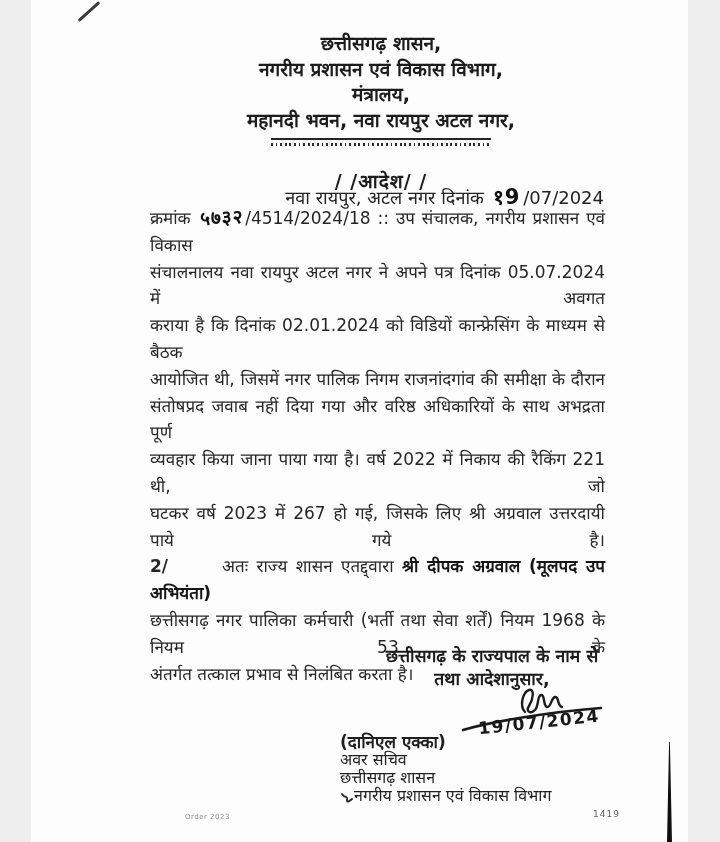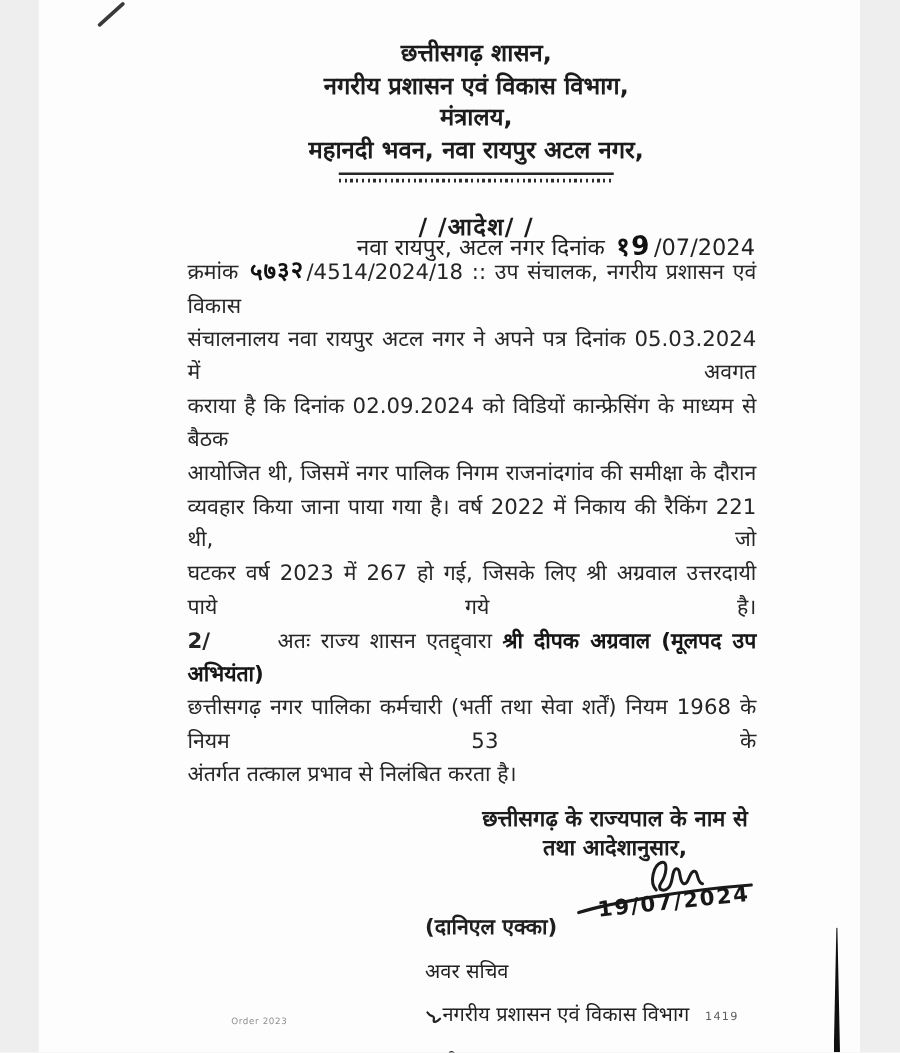--- a/index.html
+++ b/index.html
@@ -69,29 +69,29 @@
   .sig-date{
     position:absolute;left:447px;top:712px;
     font-size:17px;font-weight:600;color:#171717;
     transform:rotate(-6deg);letter-spacing:1.5px;white-space:nowrap;
   }
   .sig-block{
     position:absolute;top:734px;left:309px;width:300px;
     text-align:left;color:#1f1f1f;
   }
   .sig-block .sname{font-size:17px;font-weight:700;line-height:17px;}
-  .sig-block .sline{font-size:16px;line-height:16.8px;margin-top:18px;}
+  .sig-block .sline{font-size:16px;line-height:16.8px;margin-top:1px;}
   .pen-mark{display:inline-block;vertical-align:-3px;margin-right:1px;}
   
   .footer-left{
     position:absolute;left:127px;top:813px;
     font-size:7px;color:#909090;letter-spacing:0.5px;margin-left:27px;
   }
   .footer-right{
-    position:absolute;left:533px;top:809px;
+    position:absolute;left:562px;top:809px;
     font-size:9px;color:#5d5d5d;letter-spacing:1px;
   }
   
   .scan-line{
     position:absolute;left:636px;top:742px;width:5px;height:100px;
     background:#101010;
     clip-path:polygon(42% 0,58% 0,100% 100%,0 100%);
   }
 </style>
 </head>
@@ -111,23 +111,24 @@
       <div class="dots"></div>
     </div>
     <div class="order-title">/ /आदेश/ /</div>
   </div>
 
   <div class="date-line"><span>नवा रायपुर, अटल नगर दिनांक </span><span class="hw hw-day">१9</span><span>/07/2024</span></div>
 
   <div class="body-block">
 
     <div class="jl"><span>क्रमांक </span><span class="hw hw-num">५७३२</span><span>/4514/2024/18 :: उप संचालक, नगरीय प्रशासन एवं विकास</span></div>
-    <div class="jl">संचालनालय नवा रायपुर अटल नगर ने अपने पत्र दिनांक 05.03.2024 में अवगत</div>
-    <div class="jl">कराया है कि दिनांक 02.09.2024 को विडियों कान्फ्रेसिंग के माध्यम से बैठक</div>
+    <div class="jl">संचालनालय नवा रायपुर अटल नगर ने अपने पत्र दिनांक 05.07.2024 में अवगत</div>
+    <div class="jl">कराया है कि दिनांक 02.01.2024 को विडियों कान्फ्रेसिंग के माध्यम से बैठक</div>
     <div class="jl">आयोजित थी, जिसमें नगर पालिक निगम राजनांदगांव की समीक्षा के दौरान</div>
+    <div class="jl">संतोषप्रद जवाब नहीं दिया गया और वरिष्ठ अधिकारियों के साथ अभद्रता पूर्ण</div>
     <div class="jl">व्यवहार किया जाना पाया गया है। वर्ष 2022 में निकाय की रैकिंग 221 थी, जो</div>
     <div class="jl">घटकर वर्ष 2023 में 267 हो गई, जिसके लिए श्री अग्रवाल उत्तरदायी पाये गये है।</div>
 
     <div class="jl"><span class="para-num">2/</span><span class="gap"></span><span>अतः राज्य शासन एतद्द्वारा </span><span class="b">श्री दीपक अग्रवाल (मूलपद उप अभियंता)</span></div>
     <div class="jl">छत्तीसगढ़ नगर पालिका कर्मचारी (भर्ती तथा सेवा शर्तें) नियम 1968 के नियम 53 के</div>
     <div class="pl">अंतर्गत तत्काल प्रभाव से निलंबित करता है।</div>
 
   </div>
 
   <div class="signoff">
@@ -137,24 +138,24 @@
 
   <svg class="sig-svg" width="150" height="52" viewBox="0 0 150 52">
     <path d="M66 26 C60 20, 64 6, 70 4 C76 2, 74 14, 70 20 C66 26, 72 28, 76 24 C80 20, 78 10, 82 9 C86 8, 84 20, 88 21 C92 22, 92 12, 96 11 C100 10, 98 20, 103 21" fill="none" stroke="#1b1b1b" stroke-width="2.4" stroke-linecap="round"></path>
     <path d="M4 44 C30 36, 90 26, 142 22" fill="none" stroke="#1b1b1b" stroke-width="2.6" stroke-linecap="round"></path>
   </svg>
   <div class="sig-date">19/07/2024</div>
 
   <div class="sig-block">
     <div class="sname">(दानिएल एक्का)</div>
     <div class="sline">अवर सचिव</div>
+    <div class="sline">छत्तीसगढ़ शासन</div>
     <div class="sline"><span class="pen-mark"><svg width="13" height="13" viewBox="0 0 13 13">
             <path d="M2 3 C5 8, 8 4, 7 9 C6.5 12, 10 10, 12 8" fill="none" stroke="#222" stroke-width="1.8" stroke-linecap="round"></path>
           </svg></span><span>नगरीय प्रशासन एवं विकास विभाग</span></div>
-    <div class="sline">छत्तीसगढ़ शासन</div>
   </div>
 
   <div class="footer-left">Order 2023</div>
   <div class="footer-right">1419</div>
 
   <div class="scan-line"></div>
 
 </div>
 
 </body></html>

